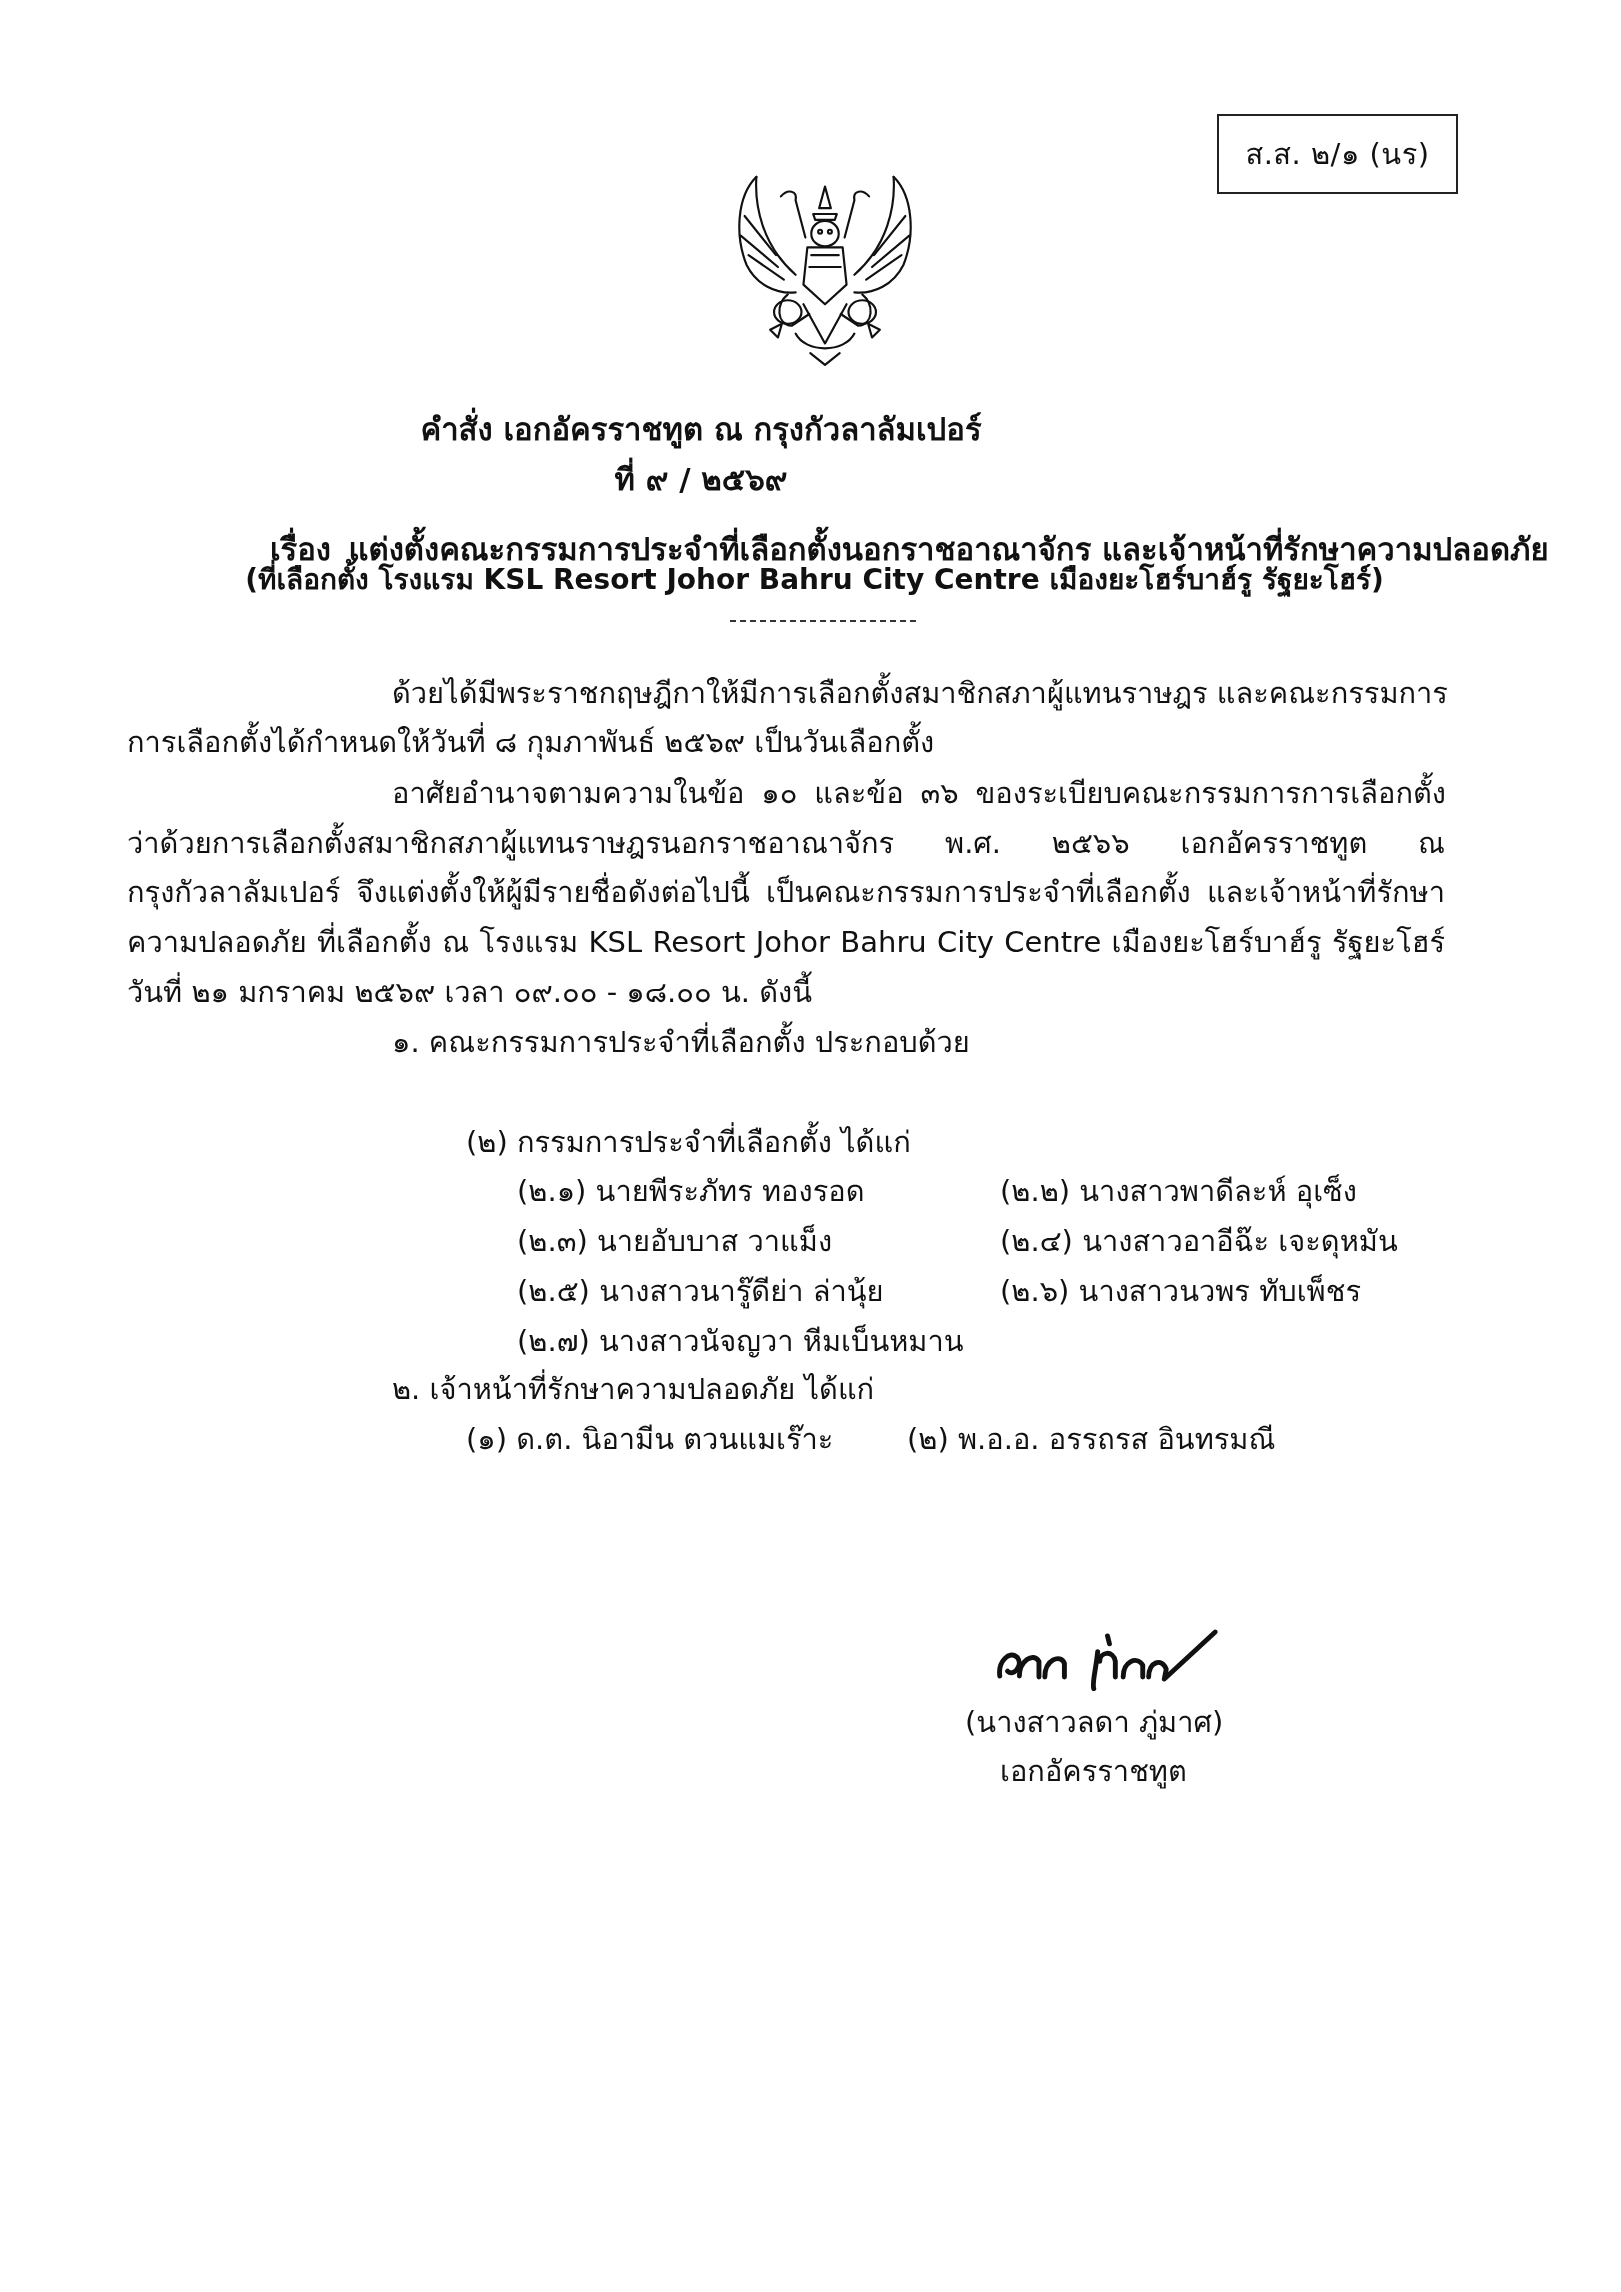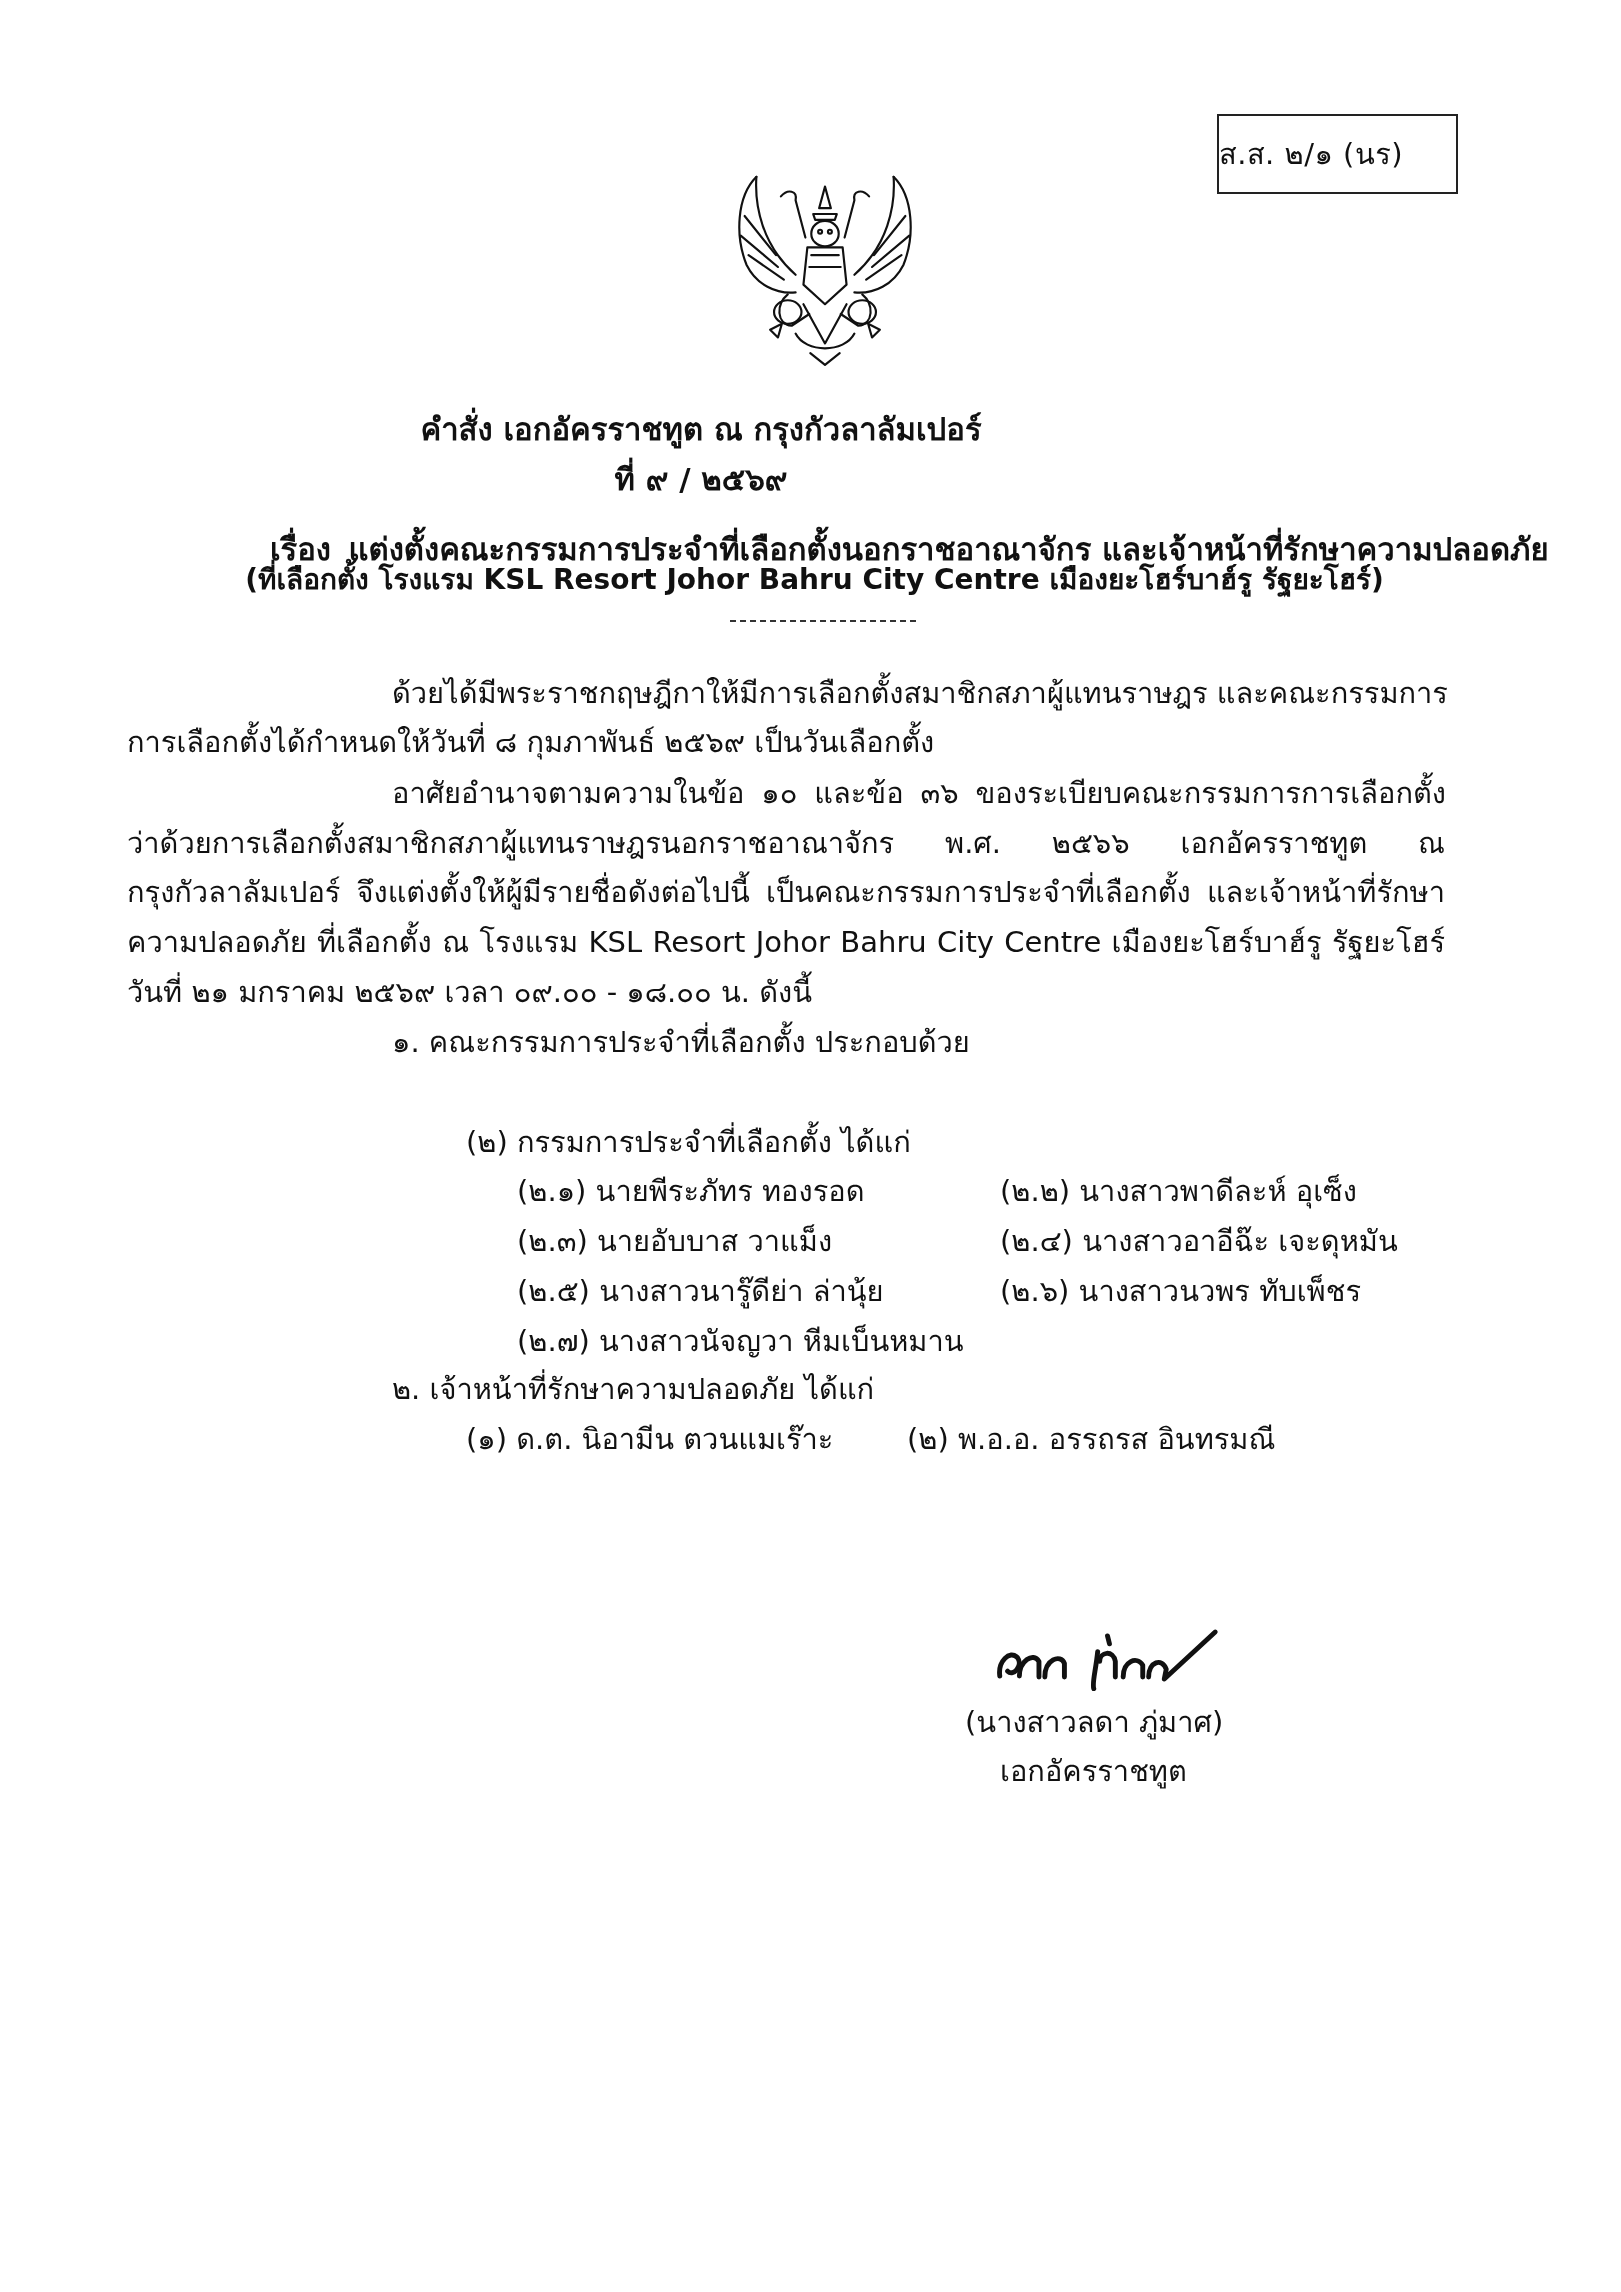--- a/index.html
+++ b/index.html
@@ -23,21 +23,21 @@
     .form-code {
       position: absolute;
       left: 1217px;
       top: 114px;
       width: 241px;
       height: 80px;
       border: 2px solid #222;
       box-sizing: border-box;
       display: flex;
       align-items: center;
-      justify-content: flex-start;
+      justify-content: center;
       font-size: 29px;
       letter-spacing: 0.5px;
     }
     .garuda {
       position: absolute;
       left: 727px;
       top: 157px;
       width: 196px;
       height: 216px;
     }

